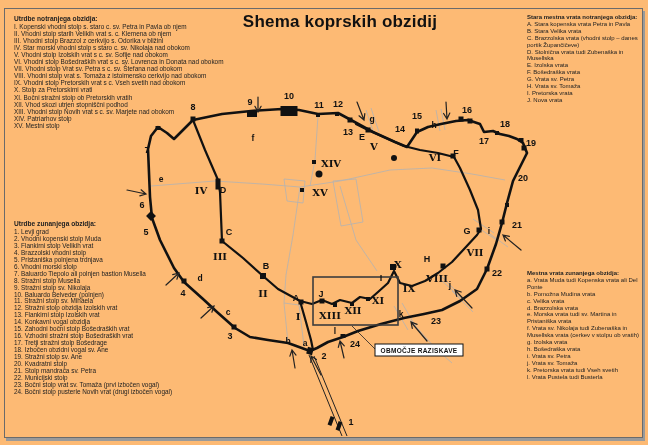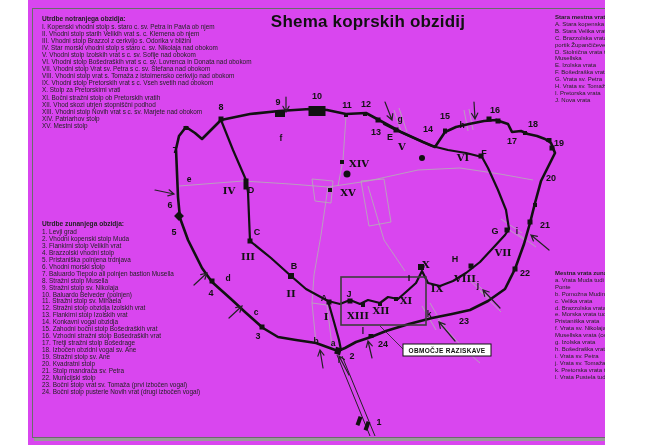--- a/index.html
+++ b/index.html
@@ -1,17 +1,17 @@
 <!DOCTYPE html>
 <html><head>
 <meta charset="utf-8">
 <style>
   html,body{margin:0;padding:0;background:#fff;}
-  .page{position:relative;width:577px;height:445px;background:#d946ef;overflow:hidden;
-        font-family:"Liberation Sans",sans-serif;color:#1a1a1a;margin-left:28px;}
+  .page{position:relative;width:648px;height:445px;background:#fdba74;overflow:hidden;
+        font-family:"Liberation Sans",sans-serif;color:#1a1a1a;}
   .frame{position:absolute;left:4px;top:8px;width:637px;height:428px;
          border:1px solid #6b6b6b;box-shadow:2px 3px 0 #9a9a9a;}
   .title{position:absolute;left:180px;top:12px;width:320px;text-align:center;
          font-size:17px;font-weight:bold;letter-spacing:.2px;color:#111;}
   .legend{position:absolute;color:#222;}
   .lg-head{font-weight:bold;}
   #lg1{left:14px;top:15px;font-size:6.4px;line-height:7.05px;white-space:nowrap;}
   #lg1 .lg-head{font-size:6.6px;margin-bottom:1px;}
   #lg2{left:14px;top:221px;font-size:6.4px;line-height:6.95px;white-space:nowrap;}
   #lg2 .lg-head{font-size:6.6px;margin-bottom:1px;}

